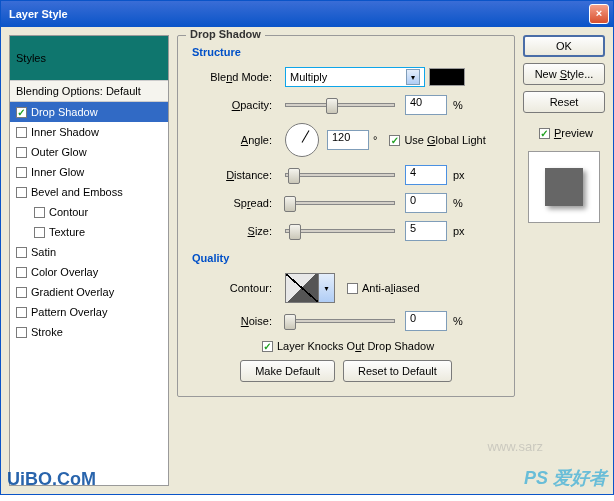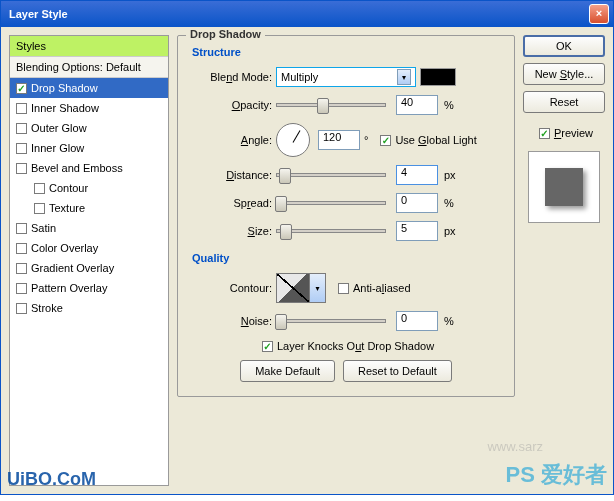--- a/index.html
+++ b/index.html
@@ -3,34 +3,34 @@
 <meta charset="utf-8">
 <style>
 * { box-sizing: border-box; margin: 0; padding: 0; font-family: Tahoma, sans-serif; font-size: 11px; }
 body { background: #fff; width: 614px; height: 501px; overflow: hidden; }
 .window { width: 614px; height: 495px; border: 1px solid #0a54c8; background: #ece9d8; position: relative; }
 .titlebar { height: 26px; background: linear-gradient(#3a6dd6,#0a54c8); display: flex; align-items: center; padding: 0 4px; justify-content: space-between; }
 .title { color: #fff; font-weight: bold; padding-left: 4px; }
 .close-btn { width: 20px; height: 20px; background: linear-gradient(#f5a08a,#d84f2d); border: 1px solid #fff; border-radius: 3px; color: #fff; text-align: center; font-weight: bold; line-height: 16px; cursor: pointer; }
 .content { display: flex; padding: 8px; gap: 8px; height: calc(100% - 26px); }
 .styles-panel { width: 160px; border: 1px solid #9a9a9a; background: #fff; }
-.styles-header { padding: 4px 6px; border-bottom: 1px solid #ccc; background: #bef264; }
+.styles-header { padding: 16px 6px; border-bottom: 1px solid #ccc; background: #0f766e; }
 .blend-header { padding: 4px 6px; border-bottom: 1px solid #ccc; background: #f5f4ee; }
 .style-item { padding: 4px 6px; display: flex; align-items: center; gap: 4px; cursor: pointer; }
 .style-item.selected { background: #316ac5; color: #fff; }
 .style-item.indent { padding-left: 24px; }
 .chk { width: 11px; height: 11px; border: 1px solid #7a7a7a; background: #fff; display: inline-block; flex-shrink: 0; }
 .chk.checked::after { content: "✓"; color: #21a121; font-size: 10px; line-height: 9px; display: block; text-align: center; font-weight: bold; }
 .main-panel { flex: 1; display: flex; flex-direction: column; gap: 8px; }
 .fieldset { border: 1px solid #9a9a9a; border-radius: 2px; padding: 10px 14px 14px; position: relative; }
 .fieldset-title { position: absolute; top: -8px; left: 8px; background: #ece9d8; padding: 0 4px; color: #333; font-weight: bold; }
 .sub-title { color: #0050c8; font-weight: bold; margin-bottom: 8px; }
 .sub-inner { padding-left: 8px; }
 .row { display: flex; align-items: center; margin-bottom: 6px; height: 22px; }
-.row-label { width: 72px; text-align: right; margin-right: 4px; }
+.row-label { width: 72px; text-align: right; margin-right: 13px; }
 .row-label u { text-decoration: underline; }
 .select { width: 140px; height: 20px; border: 1px solid #0ea5e9; background: #fff; padding: 0 4px; display: flex; align-items: center; justify-content: space-between; }
 .dropdown-arrow { width: 14px; height: 16px; background: linear-gradient(#e4eefb,#b0cdf5); border: 1px solid #7f9db9; display: flex; align-items: center; justify-content: center; font-size: 8px; }
 .swatch { width: 36px; height: 18px; background: #000; border: 1px solid #9a9a9a; margin-left: 4px; }
 .slider { flex: 0 0 110px; height: 4px; background: #d4d0c8; border: 1px solid #888; position: relative; margin-right: 10px; }
 .slider::after { content: ""; position: absolute; top: -6px; width: 10px; height: 14px; background: linear-gradient(#f5f4ee,#cac7b8); border: 1px solid #7a7a7a; border-radius: 2px; }
 .slider.p40::after { left: 40px; }
 .slider.p4::after { left: 2px; }
 .slider.p0::after { left: -2px; }
 .slider.p5::after { left: 3px; }
@@ -44,21 +44,21 @@
 .contour-sw { width: 34px; height: 30px; border: 1px solid #7a7a7a; background: linear-gradient(135deg,#e8e8e8 0%,#e8e8e8 50%,#555 50%,#555 100%); position: relative; }
 .contour-sw::after { content:""; position:absolute; left:0; bottom:0; right:0; top:0; background: linear-gradient(to top right, transparent 48%, #000 48%, #000 52%, transparent 52%); }
 .contour-dd { width: 16px; height: 30px; border: 1px solid #7a7a7a; border-left: none; background: linear-gradient(#e4eefb,#b0cdf5); display:flex;align-items:center;justify-content:center;font-size:8px; }
 .center-row { display: flex; justify-content: center; gap: 8px; margin-top: 8px; }
 .btn { height: 22px; padding: 0 14px; border: 1px solid #7a7a7a; border-radius: 3px; background: linear-gradient(#fdfdfd,#eceade); cursor: pointer; display:inline-flex;align-items:center;justify-content:center; }
 .right-panel { width: 82px; display: flex; flex-direction: column; gap: 6px; align-items: stretch; }
 .btn-right { height: 22px; border: 1px solid #7a7a7a; border-radius: 3px; background: linear-gradient(#fdfdfd,#eceade); cursor:pointer; display:flex;align-items:center;justify-content:center; }
 .btn-right.default { border: 2px solid #4a6da7; }
 .preview-sw { width: 72px; height: 72px; background: #fff; border: 1px solid #9a9a9a; margin: 6px auto 0; display:flex;align-items:center;justify-content:center; }
 .preview-inner { width: 38px; height: 38px; background: #666; box-shadow: 3px 3px 5px rgba(0,0,0,0.4); }
-.watermark { position: absolute; bottom: 4px; right: 6px; color: #49b3d8; font-size: 22px; font-weight: bold; opacity: 0.8; pointer-events:none; }
+.watermark { position: absolute; bottom: 4px; right: 6px; color: #49b3d8; font-size: 18px; font-weight: bold; font-style: italic; opacity: 0.8; pointer-events:none; }
 .watermark2 { position: absolute; bottom: 4px; left: 6px; color: #044a9e; font-size: 18px; font-weight: bold; opacity: 0.85; pointer-events:none; }
 .wm-mid { position:absolute; bottom:40px; right:70px; color:#999; font-size:13px; opacity:0.4; pointer-events:none;}
 </style>
 </head>
 <body>
 
 <div class="window">
   <div class="titlebar">
     <span class="title">Layer Style</span>
     <div class="close-btn">×</div>

